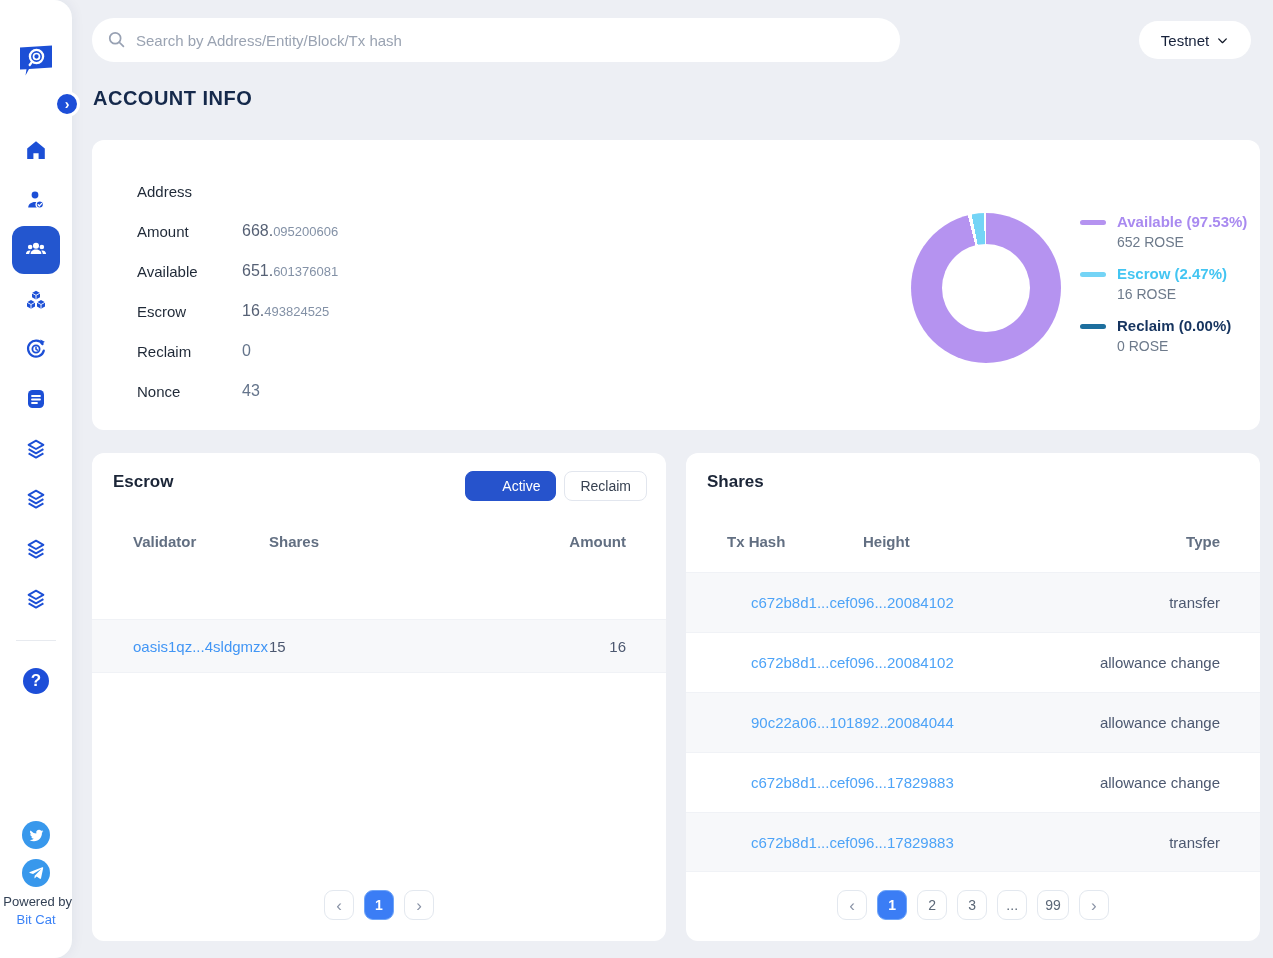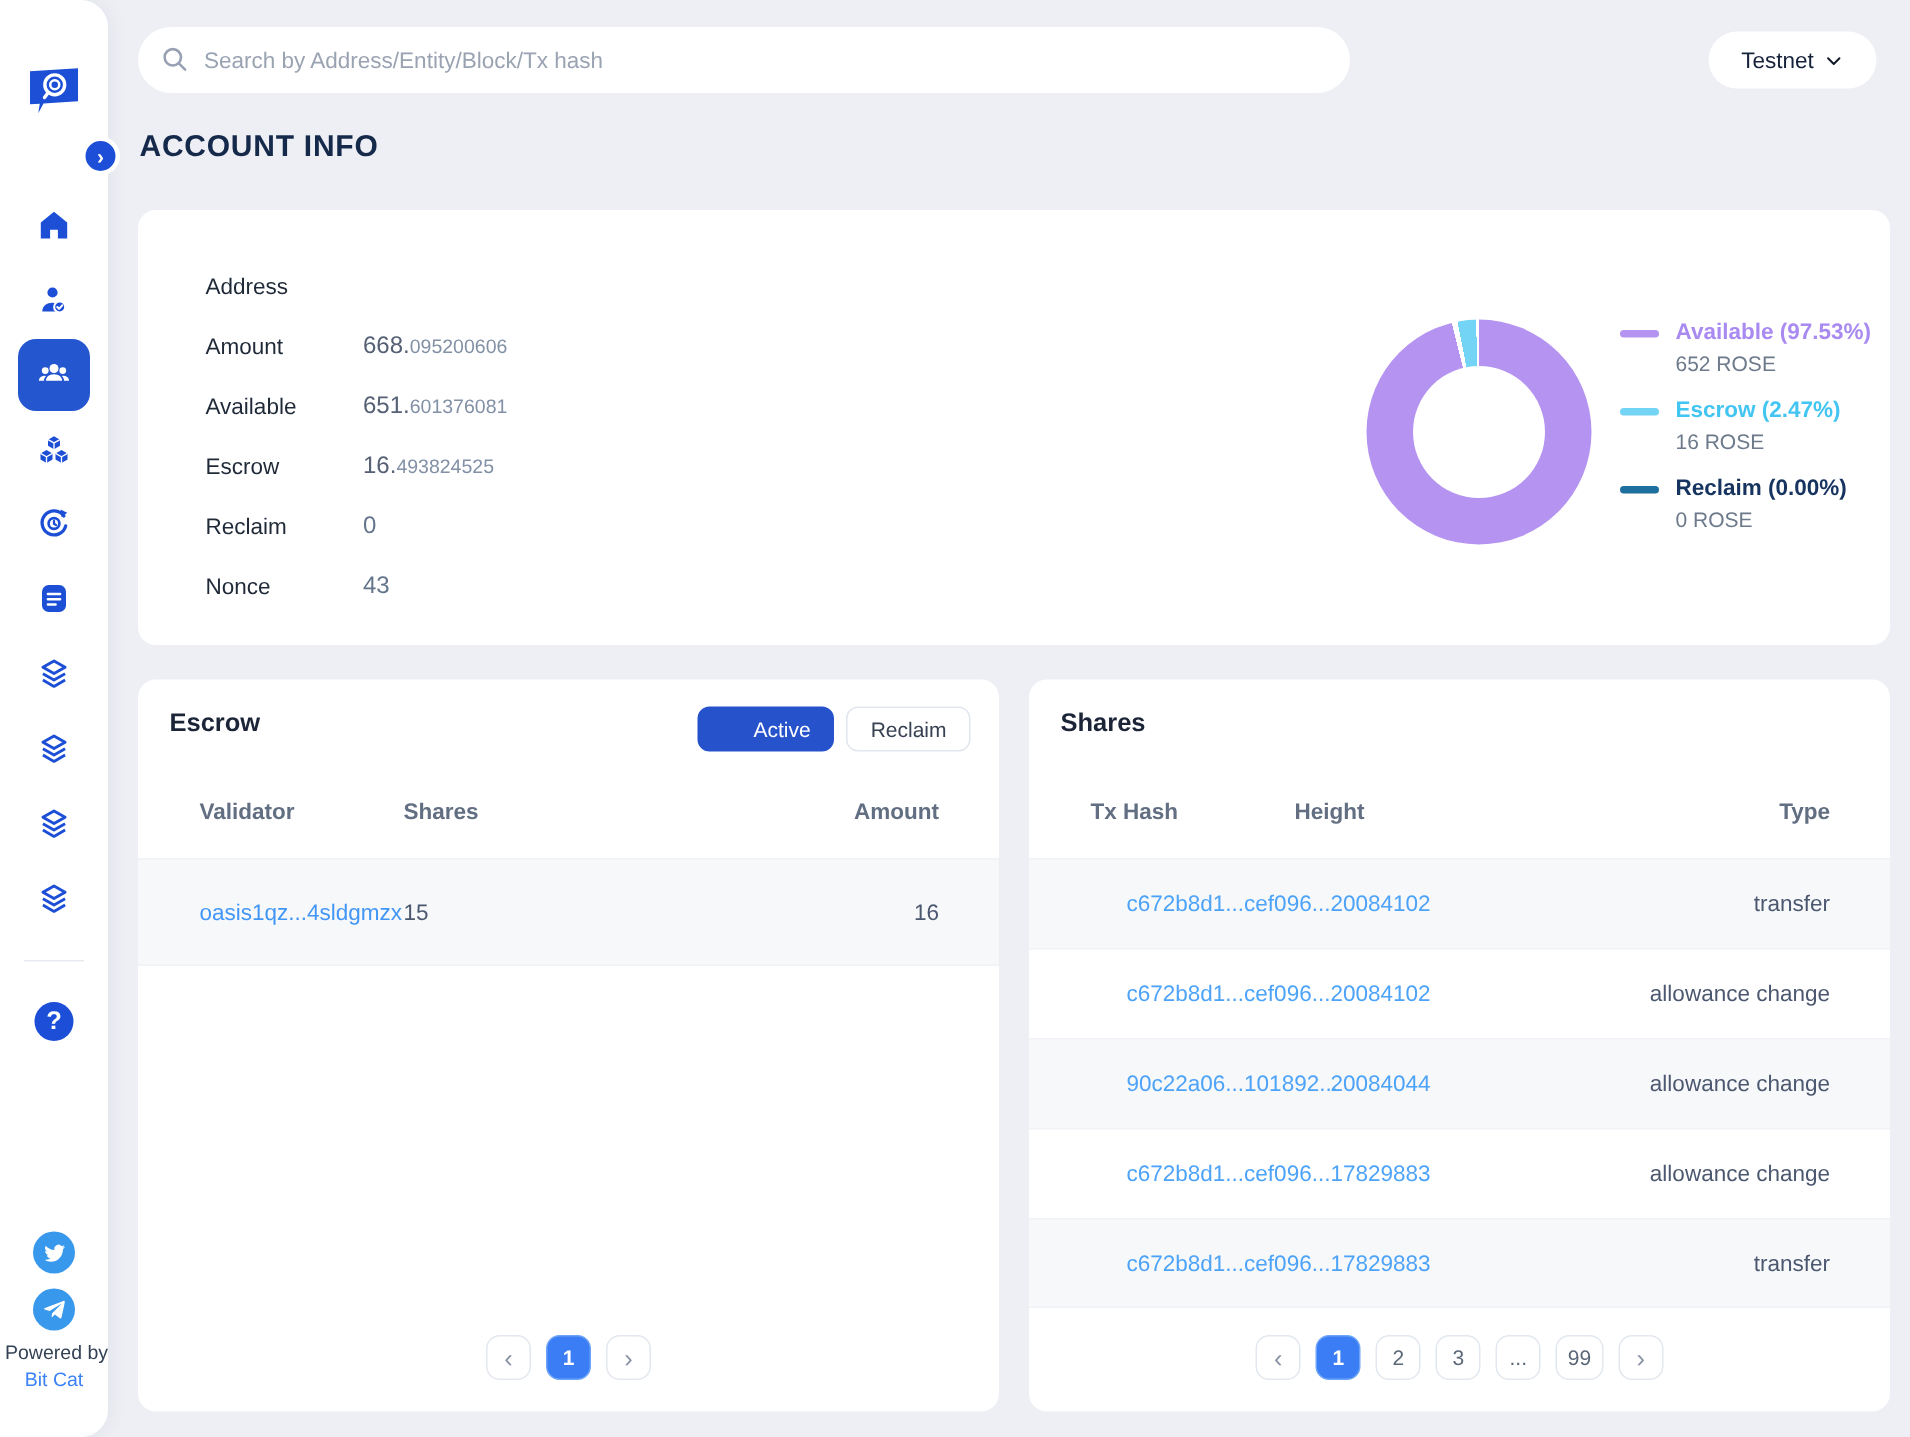--- a/index.html
+++ b/index.html
@@ -76,21 +76,21 @@
   .table { position:absolute; left:0; top:70px; width:100%; }
   .t-row { display:flex; align-items:center; }
   .t-head { height:36px; font-size:15px; font-weight:bold; color:#626f82; }
   .t-gap { height:13px; }
   .col-a { width:177px; padding-left:41px; }
   .col-b { flex:1; }
   .col-c { width:190px; padding-right:40px; text-align:right; }
   .t-data { font-size:15px; color:#4c5870; border-top:1px solid #f0f2f6; }
   .t-data.stripe { background:#f7f8fa; }
   .t-data:last-child { border-bottom:1px solid #f0f2f6; }
-  .row-54 { height:72px; } .row-60 { height:60px; }
+  .row-54 { height:54px;margin-top:47px; } .row-60 { height:60px; }
   .cell-link { color:#4da3f7; cursor:pointer;margin-left:24px; }
   .vlink { color:#4296f5; cursor:pointer; }
 
   .pagination { position:absolute; top:437px; left:0; width:100%; display:flex; justify-content:center; gap:10px; }
   .page-btn { min-width:30px; height:30px; padding:0 7px; border-radius:9px; background:#fff;
               border:1px solid #e3e8ef; color:#5b6777; font-size:14px; display:flex; align-items:center;
               justify-content:center; cursor:pointer; }
   .page-btn.arrow { color:#8a93a6; font-size:17px; line-height:1; }
   .page-btn.current { background:#3b7df5; border-color:#6ea4f8; color:#fff; font-weight:bold; }
 </style>

